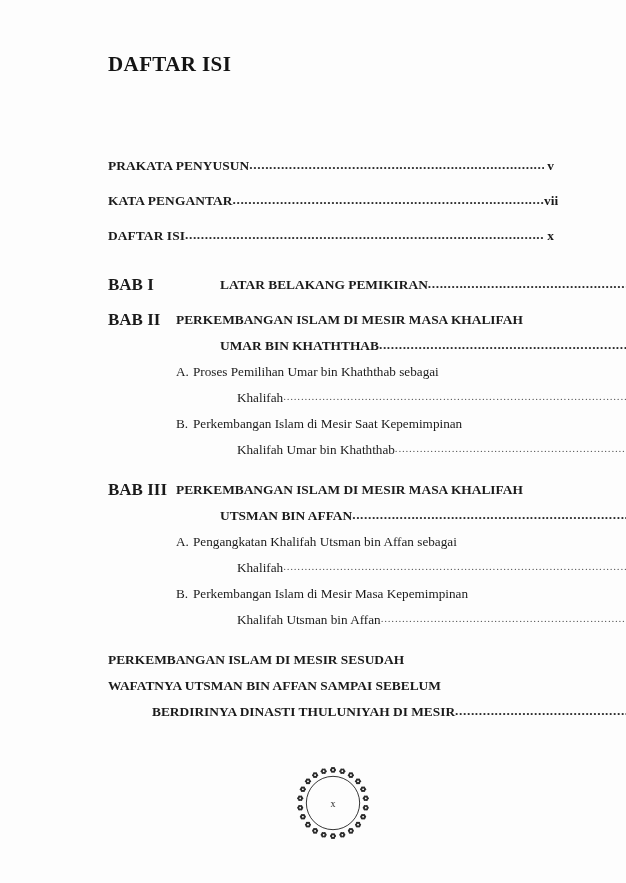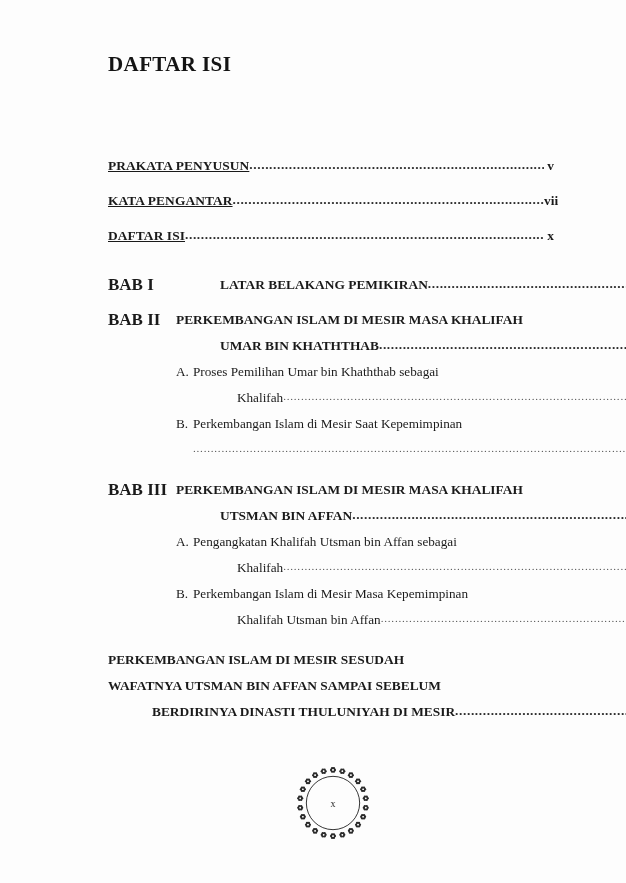--- a/index.html
+++ b/index.html
@@ -45,21 +45,21 @@
 
   
   .front-row {
     display: flex;
     align-items: baseline;
     height: 35px;
     font-size: 13.4px;
     font-weight: bold;
     letter-spacing: 0.1px;
   }
-  .front-row .fm-label { white-space: nowrap; text-decoration: underline; }
+  .front-row .fm-label { white-space: nowrap; }
   .front-row .leader {
     flex: 1 1 auto;
     overflow: hidden;
     white-space: nowrap;
     margin: 0 0 0 0;
     font-weight: bold;
     letter-spacing: 0.6px;
     color: #2b2b2b;
     transform: translateY(-1px);
   }
@@ -223,20 +223,21 @@
                   </div>
                 </div>
               </div>
               <div class="sub">
                 <div class="sub-letter">B.</div>
                 <div class="sub-body">
                   <div class="just-line">
                     <div class="jtext">Perkembangan Islam di Mesir Saat Kepemimpinan</div>
                   </div>
                   <div class="last-line">
+                    <span class="ltext">Khalifah Umar bin Khaththab</span>
                     <span class="leader">................................................................................................................................................................................................</span>
                   </div>
                 </div>
               </div>
             </div>
           </div>
         </div>
         <div class="gap-md"></div>
         <div class="chap">
           <div class="chap-label">BAB III</div>

